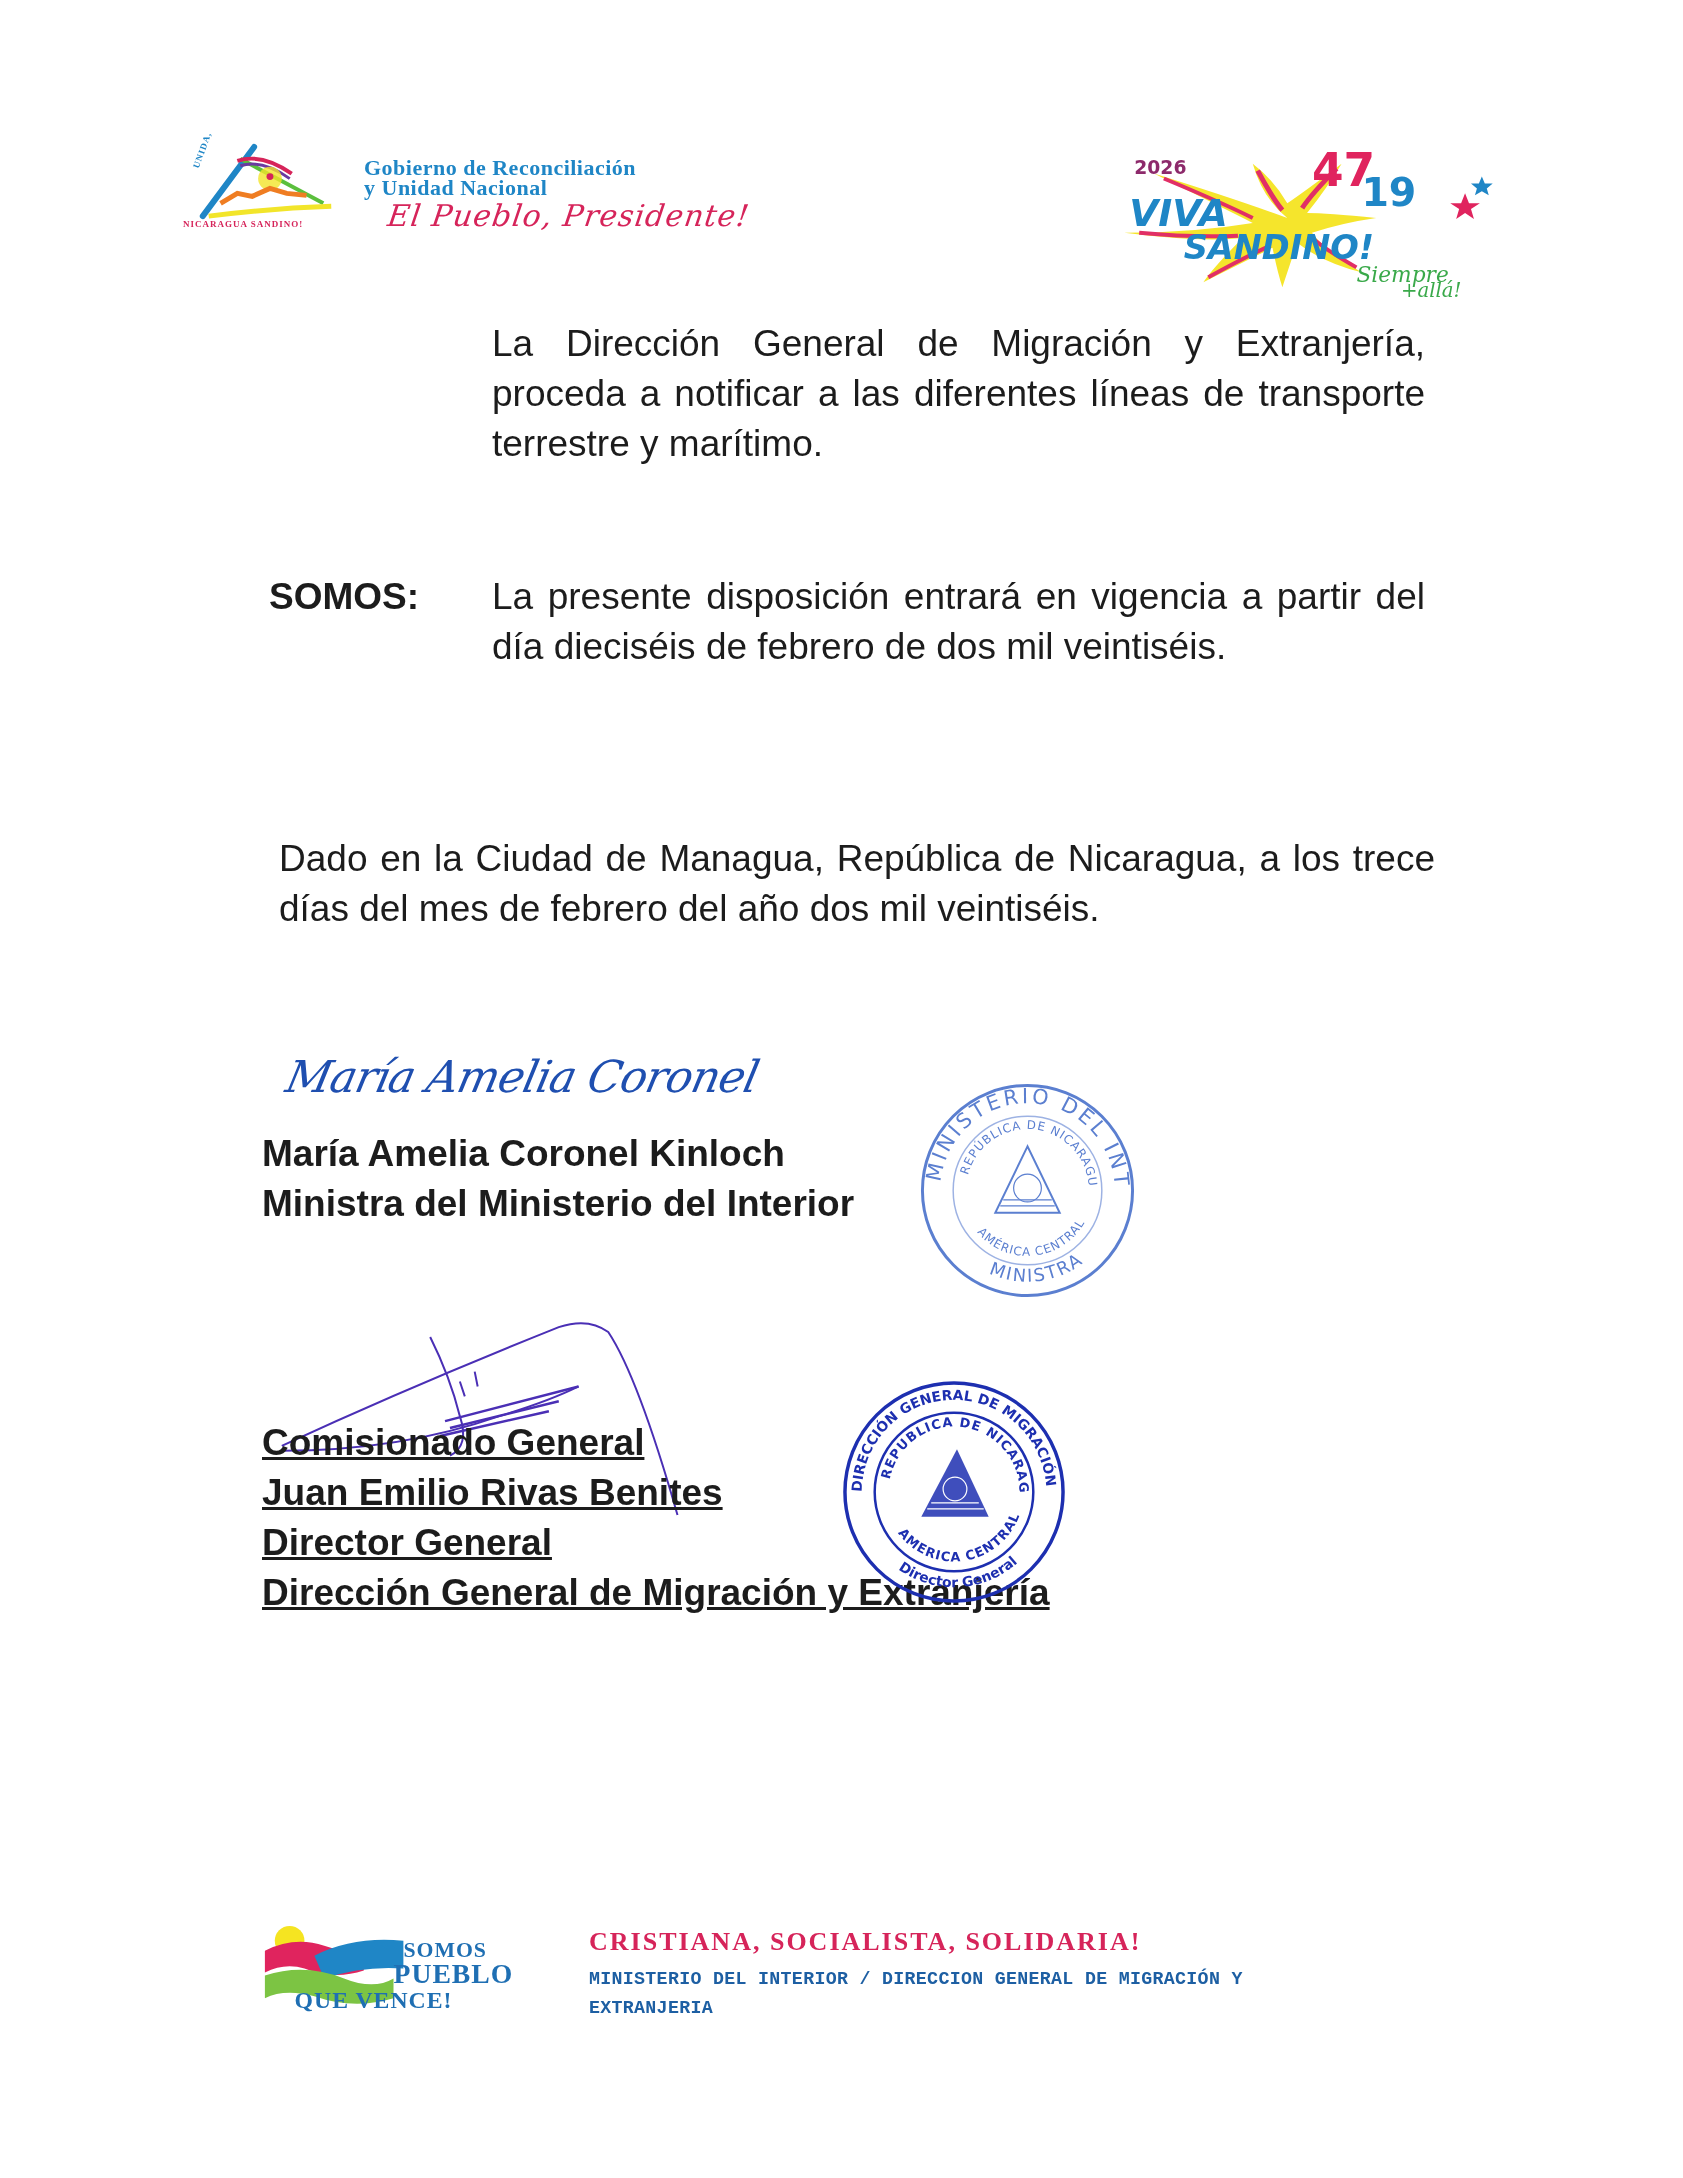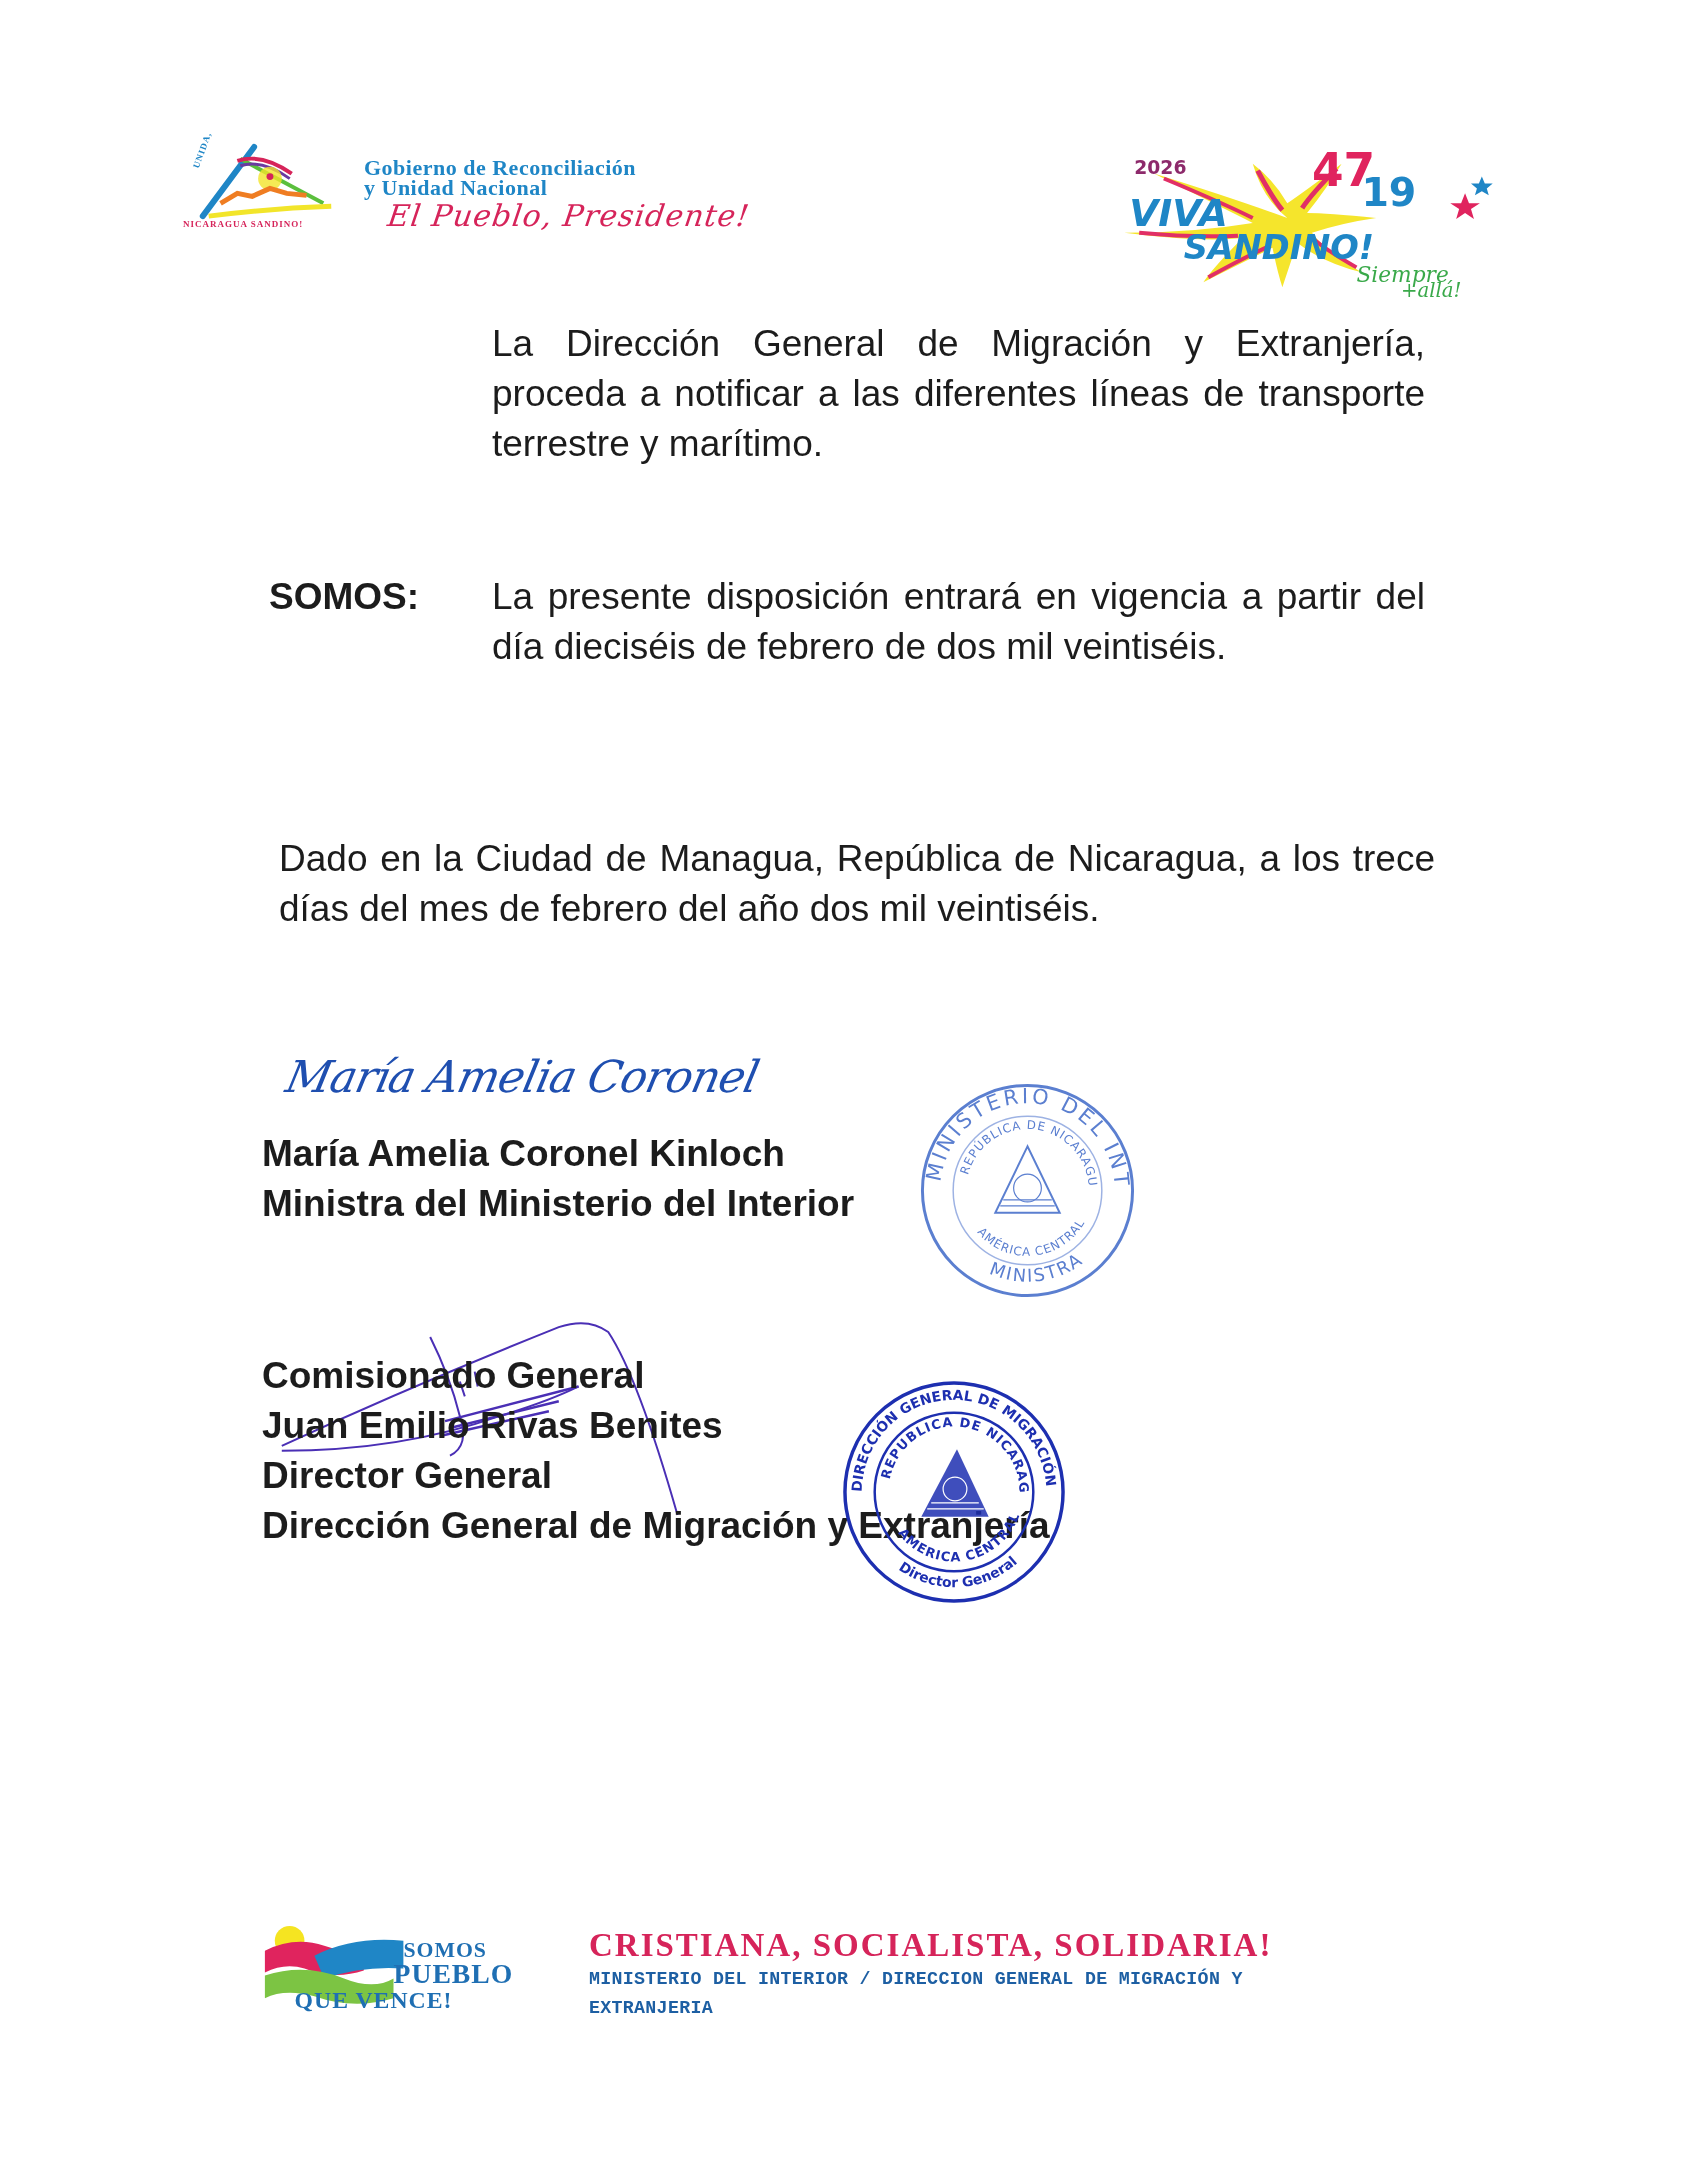--- a/index.html
+++ b/index.html
@@ -22,28 +22,28 @@
   
   .para { font-size: 37px; line-height: 50px; text-align: justify; text-align-last: left; }
   .p-quinto { left: 492px; top: 319px; width: 933px; }
   .label { font-weight: bold; font-size: 37px; line-height: 50px; }
   .l-sexto { left: 269px; top: 572px; }
   .p-sexto { left: 492px; top: 572px; width: 933px; }
   .p-dado { left: 267px; top: 822px; width: 1156px; }
 
   .sig-block { font-weight: bold; font-size: 37px; line-height: 50px; white-space: nowrap; }
   .sig1 { left: 262px; top: 1129px; }
-  .sig2 { left: 262px; top: 1351px; }
+  .sig2 { left: 262px; top: 1418px; text-decoration: underline; }
 
   .stamp { pointer-events: none; }
 
   
   .footer-logo { left: 255px; top: 1921px; width: 277px; height: 94px; }
   .footer-motto { left: 589px; top: 1927px; font-family: "Liberation Serif", serif; font-weight: bold;
-                  color: #d6245a; font-size: 33px; letter-spacing: 2px; white-space: nowrap; }
+                  color: #d6245a; font-size: 26px; letter-spacing: 2px; white-space: nowrap; }
   .footer-inst { left: 589px; top: 1965px; width: 891px; font-family: "Liberation Mono", monospace; font-weight: bold;
                  color: #1d5fa3; font-size: 18.3px; line-height: 29px; letter-spacing: 0.3px; }
 </style>
 </head>
 <body>
 
 <div class="abs gob-logo">
   <svg width="168" height="94" viewBox="0 0 170 95">
     <path d="M20 78 L 72 8" stroke="#1f86c6" stroke-width="6" fill="none" stroke-linecap="round"></path>
     <path d="M58 20 L 142 65" stroke="#5bbf3d" stroke-width="4" fill="none"></path>

